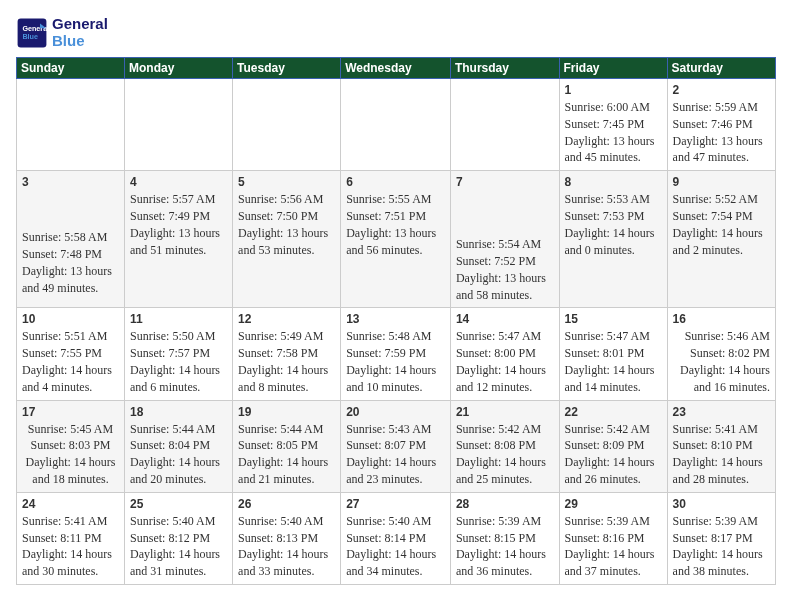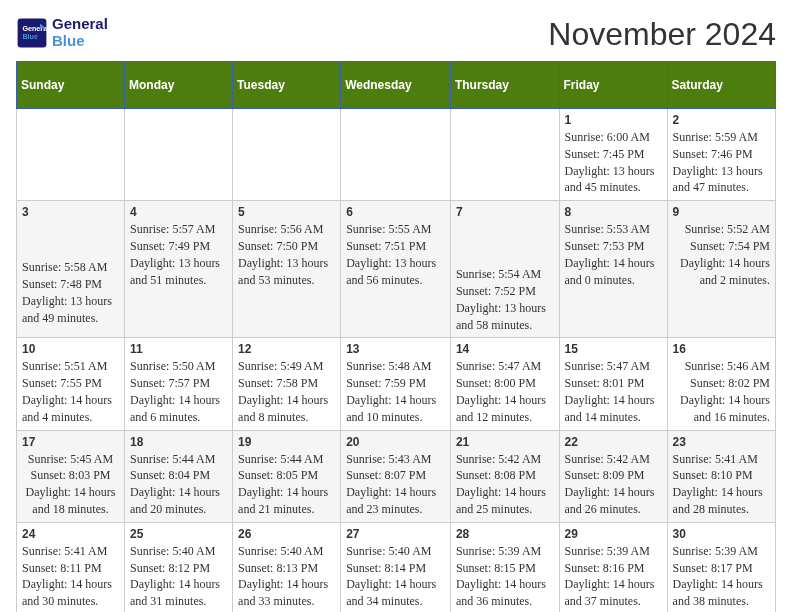--- a/index.html
+++ b/index.html
@@ -36,23 +36,23 @@
     .location {
       font-size: 14px;
       color: #555;
     }
     .calendar {
       width: 100%;
       border-collapse: collapse;
       font-size: 11px;
     }
     .calendar thead th {
-      background: #4d7c0f;
+      background: #14532d;
       color: #fff;
-      padding: 16px 4px;
+      padding: 3px 4px;
       text-align: left;
       font-weight: bold;
       font-size: 12px;
       border: 1px solid #3a60b0;
     }
     .calendar tbody td {
       border: 1px solid #ccc;
       vertical-align: top;
       padding: 4px 5px;
       height: 88px;
@@ -89,21 +89,20 @@
       <text x="8" y="18" font-size="9" fill="white" font-weight="bold" font-family="Arial">General</text>
       <text x="8" y="28" font-size="9" fill="#4a90d9" font-weight="bold" font-family="Arial">Blue</text>
       <polygon points="30,8 38,14 30,14" fill="#4a90d9"></polygon>
     </svg>
     <div>
       <div style="font-size:15px;font-weight:bold;color:#1a1a6e;line-height:1.1;">General</div>
       <div style="font-size:15px;font-weight:bold;color:#4a90d9;line-height:1.1;">Blue</div>
     </div>
   </div>
   <div class="title-block">
-    <div class="month-title">November 2024</div>
   </div>
 </div>
 
 <table class="calendar">
   <thead>
     <tr>
     <th>Sunday</th>
         <th>Monday</th>
         <th>Tuesday</th>
         <th>Wednesday</th>
@@ -172,21 +171,21 @@
         </td>
         <td>
           <span class="day-num">8</span>
           <div class="day-info" style="white-space: pre-line;">Sunrise: 5:53 AM
 Sunset: 7:53 PM
 Daylight: 14 hours
 and 0 minutes.</div>
         </td>
         <td>
           <span class="day-num">9</span>
-          <div class="day-info" style="white-space: pre-line; text-align: right;">Sunrise: 5:52 AM
+          <div class="day-info" style="white-space: pre-line;">Sunrise: 5:52 AM
 Sunset: 7:54 PM
 Daylight: 14 hours
 and 2 minutes.</div>
         </td>
       </tr>
       <tr>
         <td>
           <span class="day-num">10</span>
           <div class="day-info" style="white-space: pre-line;">Sunrise: 5:51 AM
 Sunset: 7:55 PM

